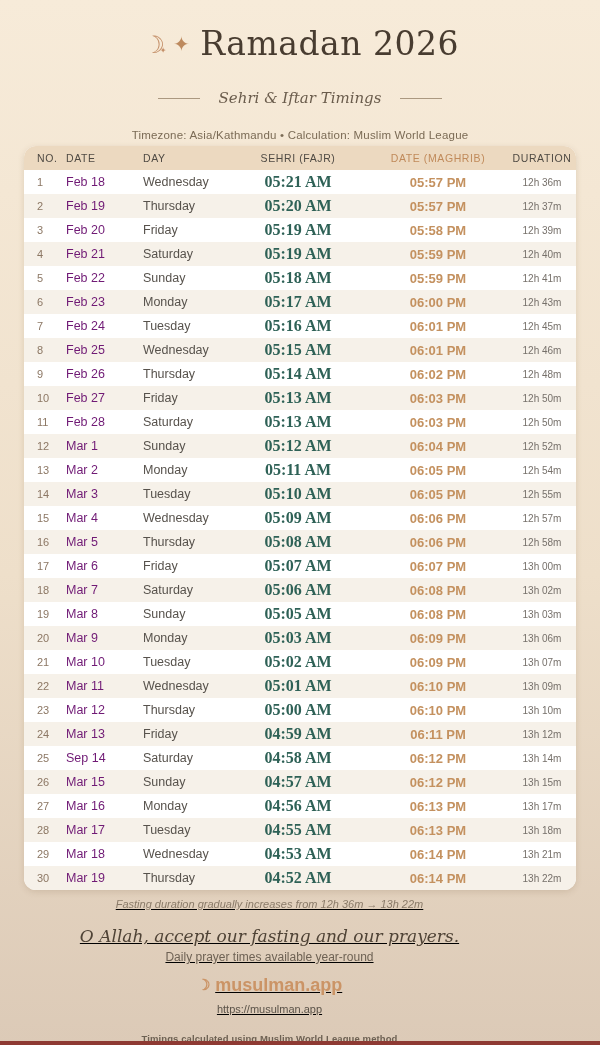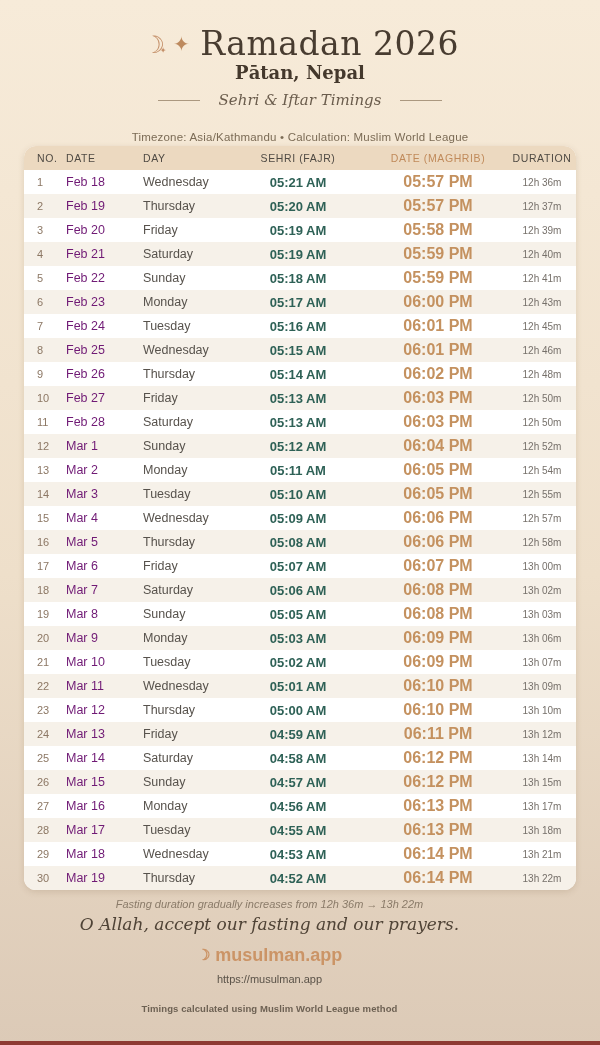--- a/index.html
+++ b/index.html
@@ -19,21 +19,21 @@
     letter-spacing: 0.5px;
   }
   .title-moon { position: relative; display: inline-block; width: 26px; margin-right: 6px; vertical-align: 2px; }
   .moon-glyph { display: inline-block; transform: scaleX(-1); color: #c48f68; font-size: 24px; }
   .moon-star-small { position: absolute; right: 0px; top: 9px; font-size: 8px; color: #c48f68; }
   .title-star { color: #bd8a5e; font-size: 20px; margin-right: 10px; vertical-align: 4px; }
   .location {
     font-family: "DejaVu Serif", serif; font-weight: bold;
     font-size: 18px; color: #44382c; margin-top: -3px;
   }
-  .subtitle-row { display: flex; align-items: center; justify-content: center; gap: 19px; margin-top: 8px; }
+  .subtitle-row { display: flex; align-items: center; justify-content: center; gap: 19px; margin-top: 24px; }
   .subtitle-hr { width: 42px; height: 1px; background: #ab9880; }
   .subtitle {
     font-family: "DejaVu Serif", serif; font-style: italic;
     font-size: 15px; color: #6a5c4c;
   }
   .meta { font-size: 11.5px; color: #7b6b55; margin-top: 22px; letter-spacing: 0.2px; }
   .ornament { color: #c5b196; font-size: 9px; margin-top: 8px; }
 
   
   .card {
@@ -55,47 +55,46 @@
   .thead .c3, .thead .c4, .thead .c5, .row .c3, .row .c4, .row .c5 { text-align: center; }
   .thead .c4 { color: #c08a5a; }
   .c0 { padding-left: 13px; }
   .c1 { padding-left: 2px; }
   .c2 { padding-left: 5px; }
   .row { height: 24px; }
   .row:nth-child(even) { background: #f6f1e9; }
   .row .c0 { font-size: 11px; color: #8c7764; }
   .row .c1 { font-size: 12.5px; color: #701a75; }
   .row .c2 { font-size: 12.5px; color: #57524c; }
-  .row .c3 { font-size: 13px; font-weight: bold; color: #2e6156; }
-  .row .c4 { font-size: 16px; font-weight: bold; color: #c4915f; }
+  .row .c3 { font-size: 16px; font-weight: bold; color: #2e6156; font-family: Liberation Serif, serif; }
+  .row .c4 { font-size: 13px; font-weight: bold; color: #c4915f; }
   .row .c5 { font-size: 10px; color: #76706a; }
 
   
-  .footer { position: absolute; top: 898px; left: 0; width: 539px; text-align: center; }
+  .footer { position: absolute; top: 898px; left: 0; width: 539px; text-align: center; text-decoration: underline; }
   .fast-note { font-style: italic; font-size: 11px; color: #8a7b69; }
   .dua {
     font-family: "DejaVu Serif", serif; font-style: italic;
-    font-size: 17px; color: #4f4336; margin-top: 4px;
+    font-size: 17px; color: #4f4336; margin-top: 16px;
   }
   .avail { font-size: 12px; color: #6e6254; margin-top: 4px; }
   .brand-row { margin-top: 11px; font-size: 18px; font-weight: bold; color: #cb9466; }
   .brand-moon { display: inline-block; transform: scaleX(-1); font-size: 15px; margin-right: 5px; vertical-align: 1px; }
   .url { font-size: 11px; color: #5a5248; margin-top: 7px; }
   .method { font-size: 9.5px; font-weight: bold; color: #6d6153; margin-top: 18px; letter-spacing: 0.1px; }
 
   .bottom-bar { position: absolute; bottom: 0; left: 0; width: 600px; height: 4px; background: #8e3a33; }
 </style>
 </head>
 <body>
 
 <div class="header">
   <div class="title-line">
     <span class="title-moon"><span class="moon-glyph">☾</span><span class="moon-star-small">✦</span></span><span class="title-star">✦</span><span>Ramadan 2026</span>
   </div>
-  <div class="location">Pātan, Nepal</div>
   <div class="subtitle-row">
     <span class="subtitle-hr"></span>
     <span class="subtitle">Sehri &amp; Iftar Timings</span>
     <span class="subtitle-hr"></span>
   </div>
   <div class="meta">Timezone: Asia/Kathmandu • Calculation: Muslim World League</div>
   <div class="ornament">◇</div>
 </div>
 
 <div class="card">
@@ -295,21 +294,21 @@
       <div class="row">
         <div class="c0">24</div>
         <div class="c1">Mar 13</div>
         <div class="c2">Friday</div>
         <div class="c3">04:59 AM</div>
         <div class="c4">06:11 PM</div>
         <div class="c5">13h 12m</div>
       </div>
       <div class="row">
         <div class="c0">25</div>
-        <div class="c1">Mar 14</div>
+        <div class="c1">Sep 14</div>
         <div class="c2">Saturday</div>
         <div class="c3">04:58 AM</div>
         <div class="c4">06:12 PM</div>
         <div class="c5">13h 14m</div>
       </div>
       <div class="row">
         <div class="c0">26</div>
         <div class="c1">Mar 15</div>
         <div class="c2">Sunday</div>
         <div class="c3">04:57 AM</div>
@@ -347,20 +346,21 @@
         <div class="c3">04:52 AM</div>
         <div class="c4">06:14 PM</div>
         <div class="c5">13h 22m</div>
       </div>
     </div>
 </div>
 
 <div class="footer">
   <div class="fast-note">Fasting duration gradually increases from 12h 36m → 13h 22m</div>
   <div class="dua">O Allah, accept our fasting and our prayers.</div>
+  <div class="avail">Daily prayer times available year-round</div>
   <div class="brand-row">
     <span class="brand-moon">☾</span><span>musulman.app</span>
   </div>
   <div class="url">https://musulman.app</div>
   <div class="method">Timings calculated using Muslim World League method</div>
 </div>
 
 <div class="bottom-bar"></div>
 
 </body></html>

